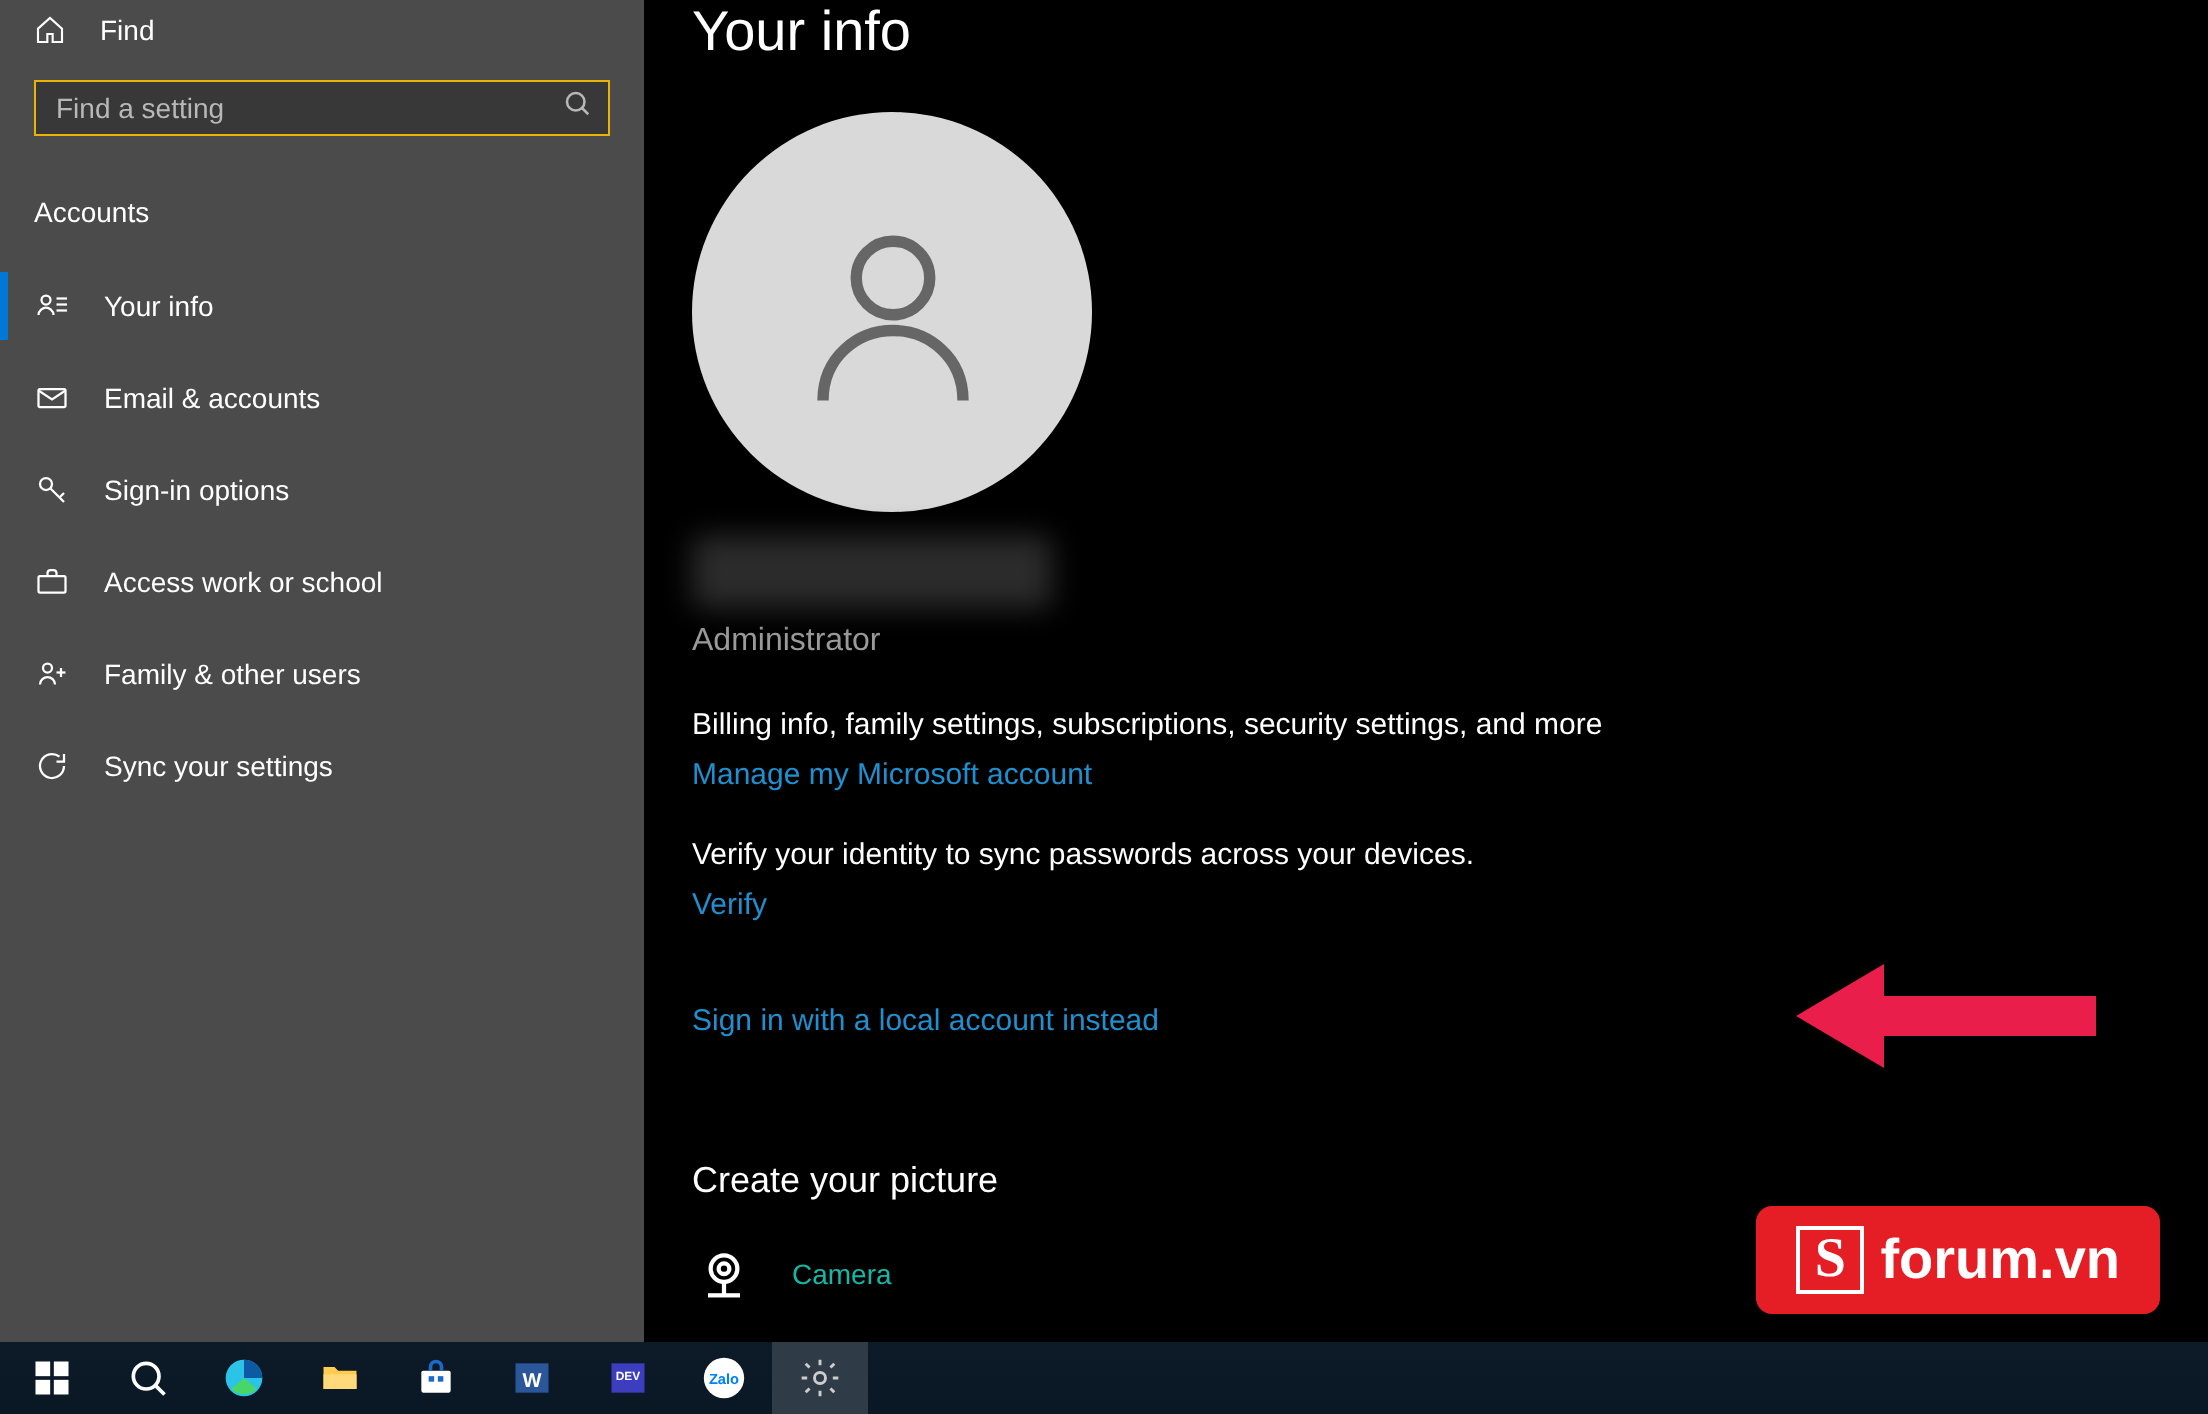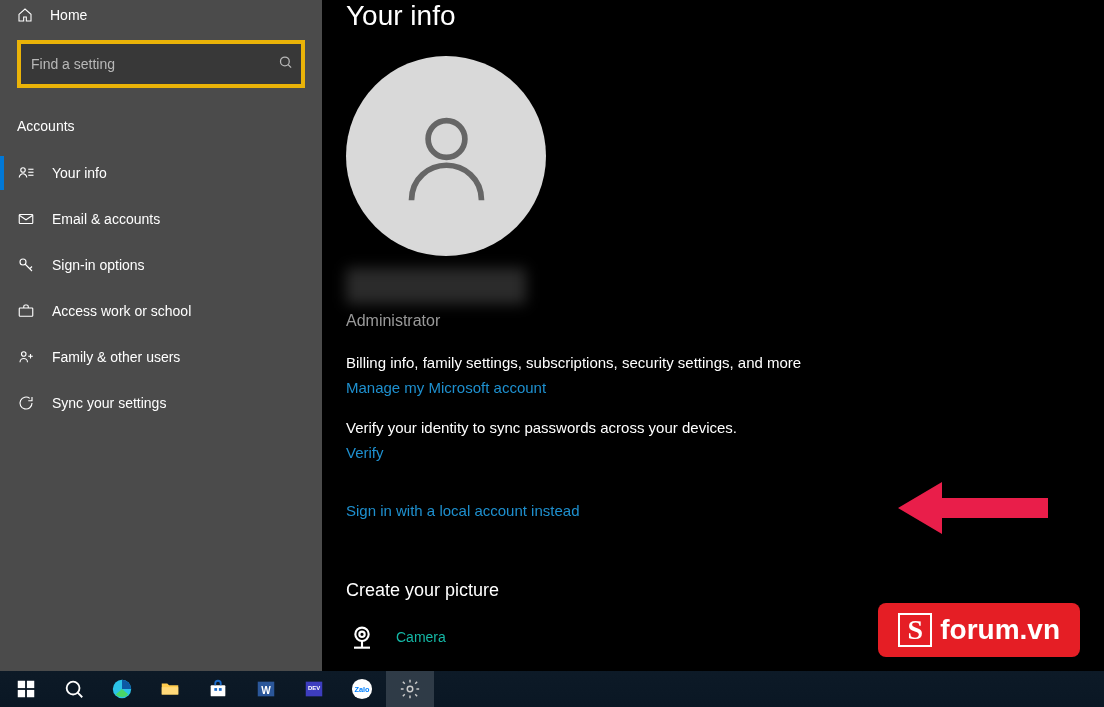--- a/index.html
+++ b/index.html
@@ -8,21 +8,21 @@
   
   .app      { display: flex; width: 1104px; height: 671px; }
   .sidebar  { width: 322px; background: #4b4b4b; flex-shrink: 0; }
   .content  { flex: 1; background: #000; color: #fff; padding: 0 0 0 24px; overflow: hidden; position: relative; }
 
   
   .sb-home  { display: flex; align-items: center; gap: 17px; padding: 7px 17px; color: #fff; font-size: 14px; cursor: pointer; }
   .sb-home svg { width: 16px; height: 16px; }
 
   .sb-search-wrap { padding: 10px 17px 0 17px; }
-  .sb-search { position: relative; width: 100%; height: 48px; border: 4px solid #eab308; background: #383838; }
+  .sb-search { position: relative; width: 100%; height: 28px; border: 1px solid #eab308; background: #383838; }
   .sb-search input {
     width: 100%; height: 100%; border: none; outline: none; background: transparent;
     color: #fff; font-size: 14px; padding: 0 34px 0 10px;
   }
   .sb-search input::placeholder { color: #b8b8b8; }
   .sb-search .si { position: absolute; right: 8px; top: 50%; transform: translateY(-50%); pointer-events: none; }
   .sb-search .si svg { width: 15px; height: 15px; stroke: #b8b8b8; }
 
   .sb-cat   { color: #fff; font-size: 14px; padding: 30px 17px 16px 17px; }
 
@@ -90,21 +90,21 @@
 <span class="accent-r a3"></span>
 
 <div class="app">
 
   <nav class="sidebar">
 
     <div class="sb-home">
       <svg viewBox="0 0 24 24" fill="none" stroke="#fff" stroke-width="1.6">
         <path d="M3 11 L12 3 L21 11 V21 H14 V15 H10 V21 H3 Z"></path>
       </svg>
-      <span>Home</span>
+      <span>Find</span>
     </div>
 
     <div class="sb-search-wrap">
       <div class="sb-search">
         <input type="text" placeholder="Find a setting" style="">
         <span class="si">
           <svg viewBox="0 0 24 24" fill="none" stroke-width="2">
             <circle cx="11" cy="11" r="7"></circle>
               <line x1="21" y1="21" x2="16" y2="16"></line>
           </svg>

